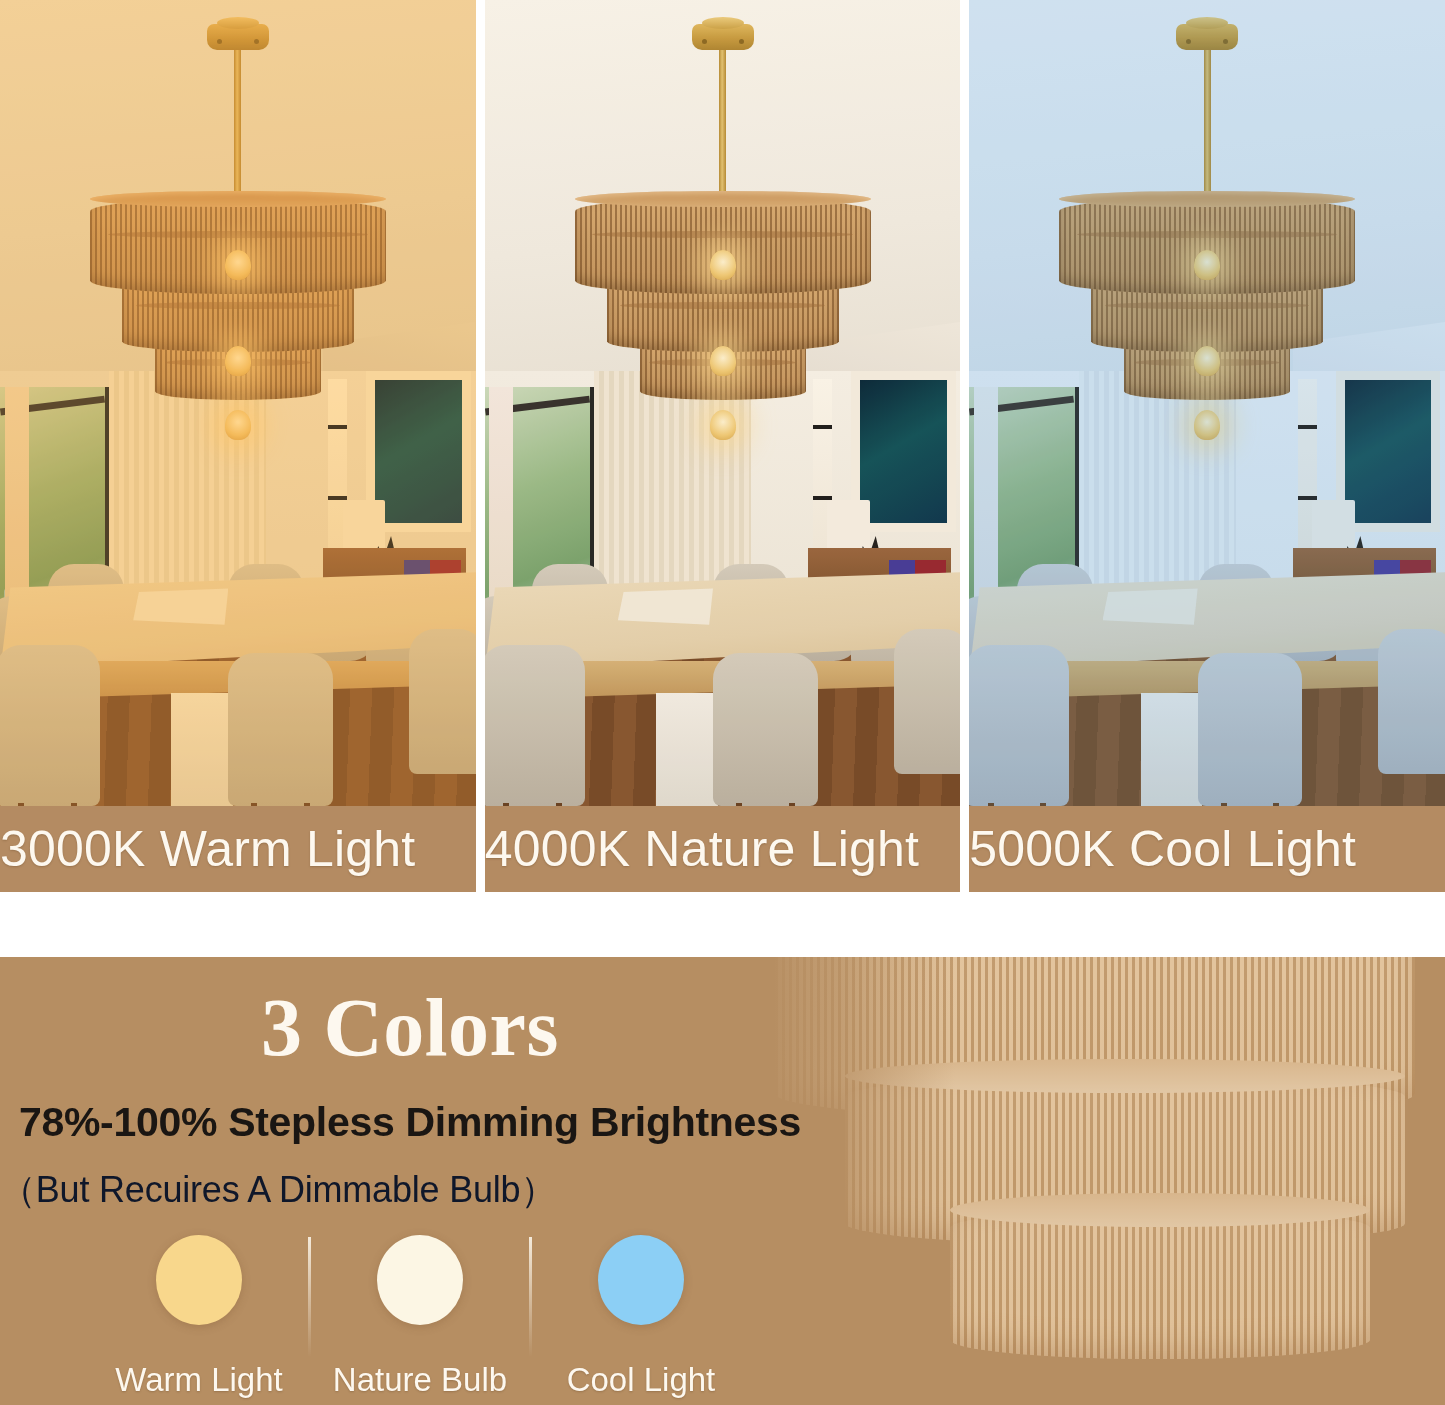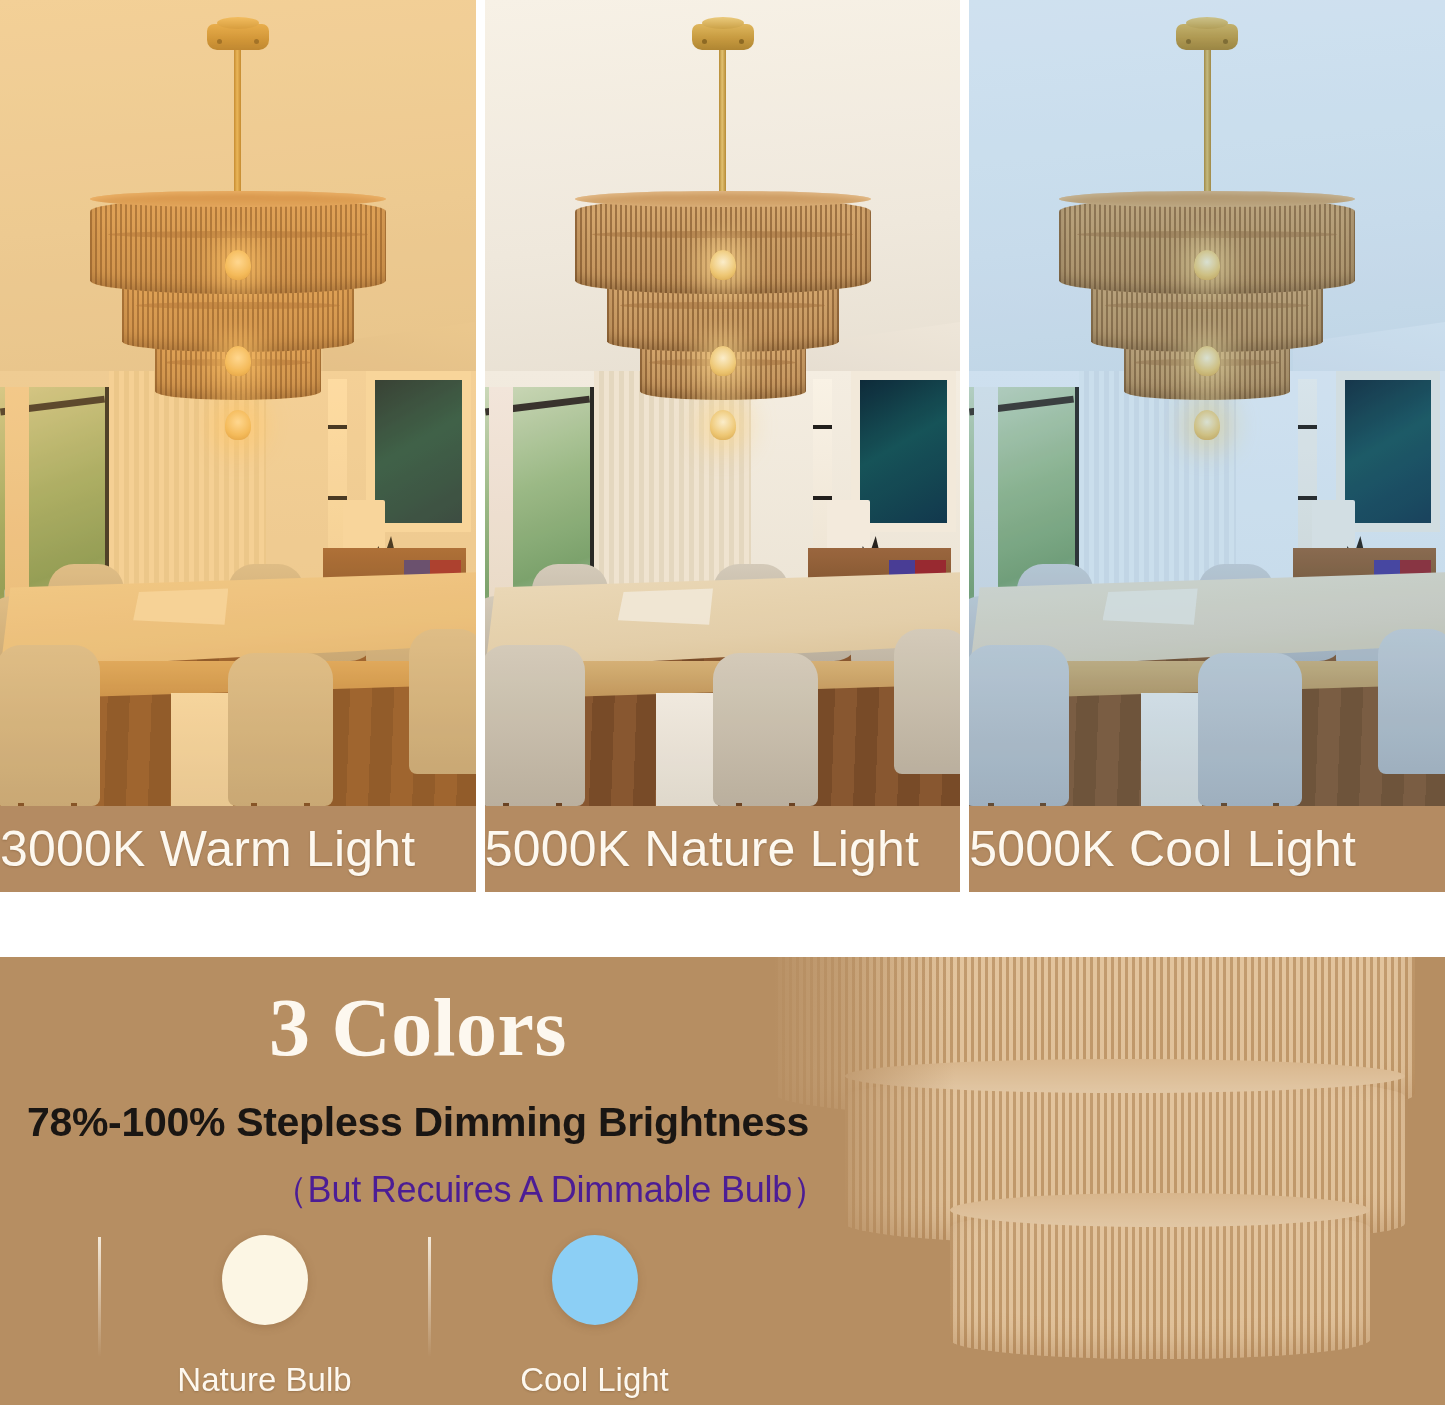--- a/index.html
+++ b/index.html
@@ -238,34 +238,34 @@
   .banner-art .r3 { left:205px; top:252px; width:420px; height:150px; }
   .banner-art .fade-l {
     position:absolute; left:0; top:0; width:210px; height:100%;
     background:linear-gradient(90deg,#b68e62 0%,rgba(182,142,98,.72) 45%,rgba(182,142,98,0) 100%);
   }
   .banner-art .wash {
     position:absolute; inset:0; background:rgba(182,142,98,.30);
   }
 
   .banner-copy {
-    position:absolute; left:8px; top:0; width:820px; height:448px; z-index:5;
+    position:absolute; left:0; top:0; width:820px; height:448px; z-index:5;
     padding-top:30px;
   }
   .headline {
     text-align:center; color:#fdf8ef;
     font-family:"Liberation Serif", serif; font-weight:700;
     font-size:82px; line-height:1; letter-spacing:.5px;
   }
   .subline {
     margin-top:30px; text-align:center; color:#1a1613;
     font-weight:700; font-size:41px; letter-spacing:-.3px;
   }
   .noteline {
-    margin-top:20px; text-align:right; color:#4c1d95;
+    margin-top:20px; text-align:left; color:#0f172a;
     font-size:36px; letter-spacing:-.2px;
   }
 
   .swatch-row {
     position:absolute; left:90px; top:278px; width:660px;
     display:flex; align-items:flex-start;
   }
   .swatch-item {
     flex:1 1 0; display:flex; flex-direction:column; align-items:center;
   }
@@ -405,21 +405,21 @@
             <div class="bulb b2"></div>
             <div class="bulb b3"></div>
             <div class="tier t1"></div>
             <div class="tier t2"></div>
             <div class="tier t3"></div>
           </div>
         </div>
         <div class="tint" style="background:#fbf6ee"></div>
       </div>
       <div class="caption-bar">
-        <span class="caption-text">5000K Nature Light</span>
+        <span class="caption-text">4000K Nature Light</span>
       </div>
     </div>
 
     <div class="compare-cell">
       <div class="photo">
         <div class="ceiling" style="background:linear-gradient(175deg,#f4f8fb,#e9f0f6 60%,#dfe8f0)"></div>
         <div class="ceiling-edge" style="background:linear-gradient(200deg,#eef3f8,#dde6ef)"></div>
         <div class="backwall" style="background:linear-gradient(180deg,#f2f6fa,#e7eef4)"></div>
         <div class="window">
           <div class="beam"></div>
@@ -490,20 +490,24 @@
       <div class="wash"></div>
       <div class="fade-l"></div>
     </div>
 
     <div class="banner-copy">
       <div class="headline">3 Colors</div>
       <div class="subline">78%-100% Stepless Dimming Brightness</div>
       <div class="noteline">（But Recuires A Dimmable Bulb）</div>
 
       <div class="swatch-row">
+        <div class="swatch-item">
+          <div class="swatch-dot" style="background:#f8d78c"></div>
+          <div class="swatch-label">Warm Light</div>
+        </div>
         <div class="swatch-sep"></div>
         <div class="swatch-item">
           <div class="swatch-dot" style="background:#fcf6e4"></div>
           <div class="swatch-label">Nature Bulb</div>
         </div>
         <div class="swatch-sep"></div>
         <div class="swatch-item">
           <div class="swatch-dot" style="background:#8ccff5"></div>
           <div class="swatch-label">Cool Light</div>
         </div>

